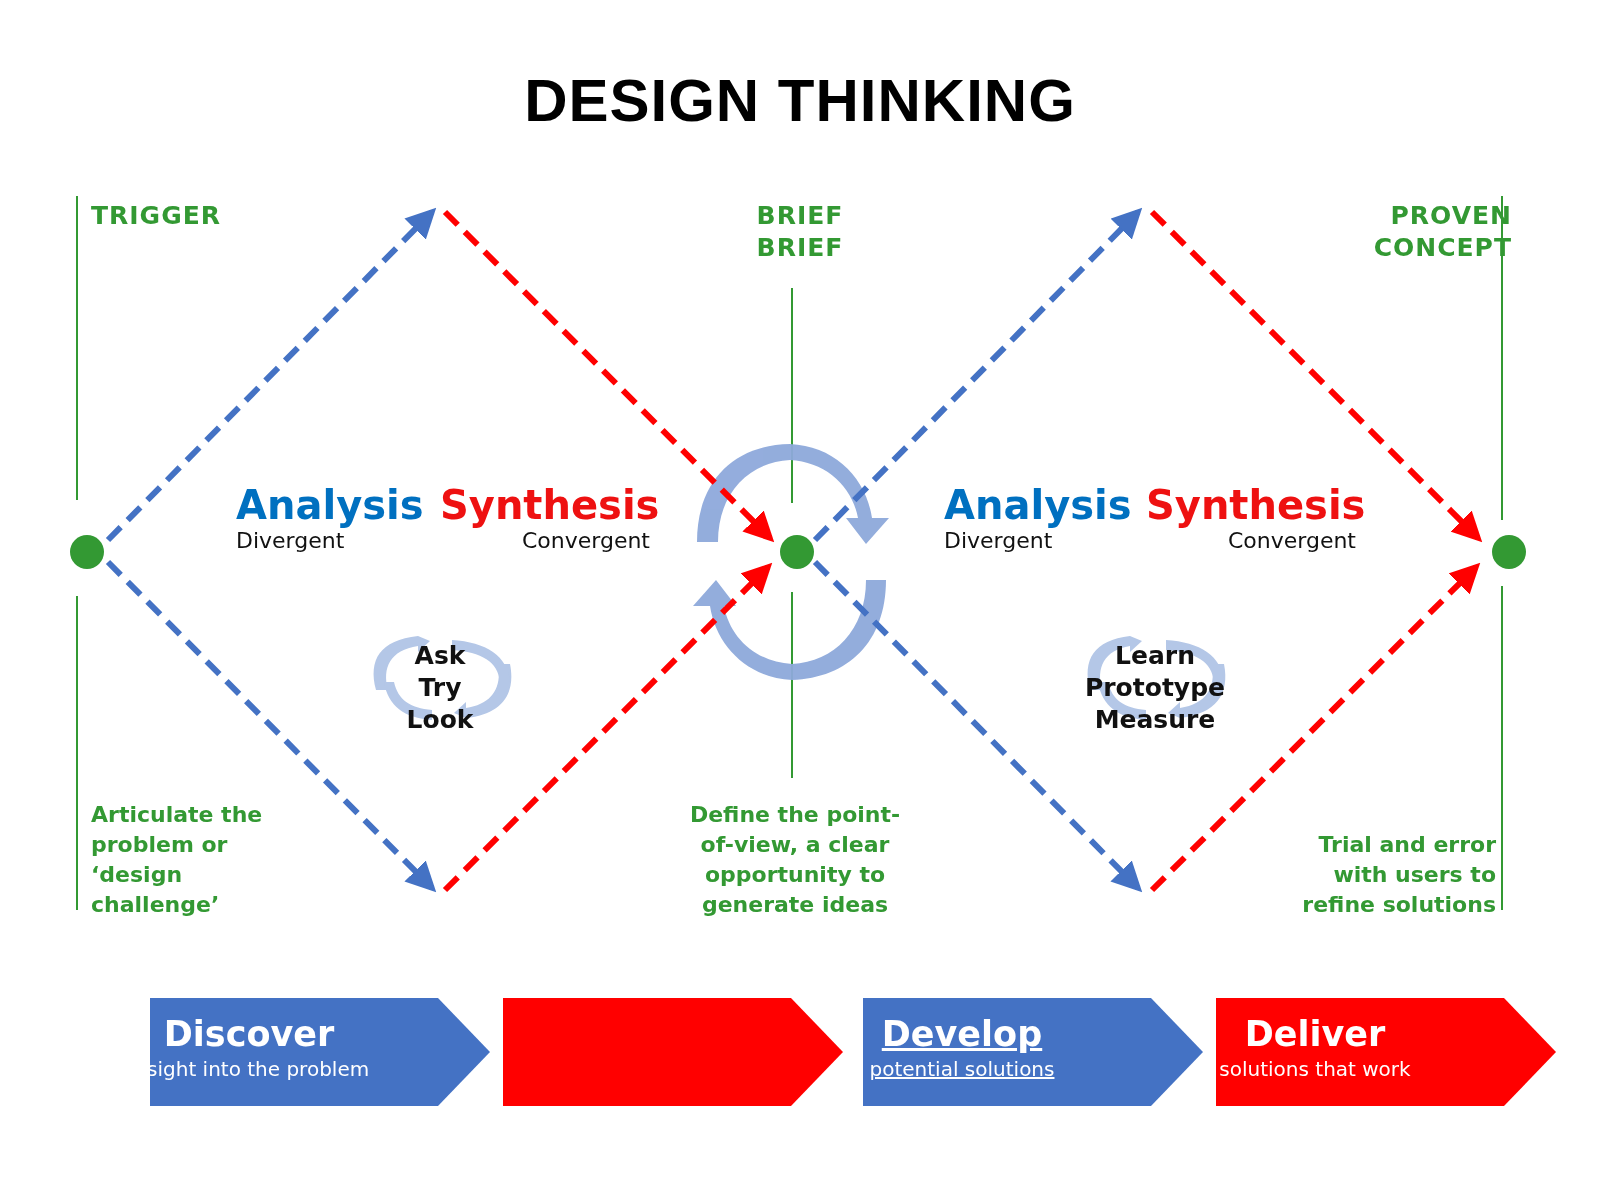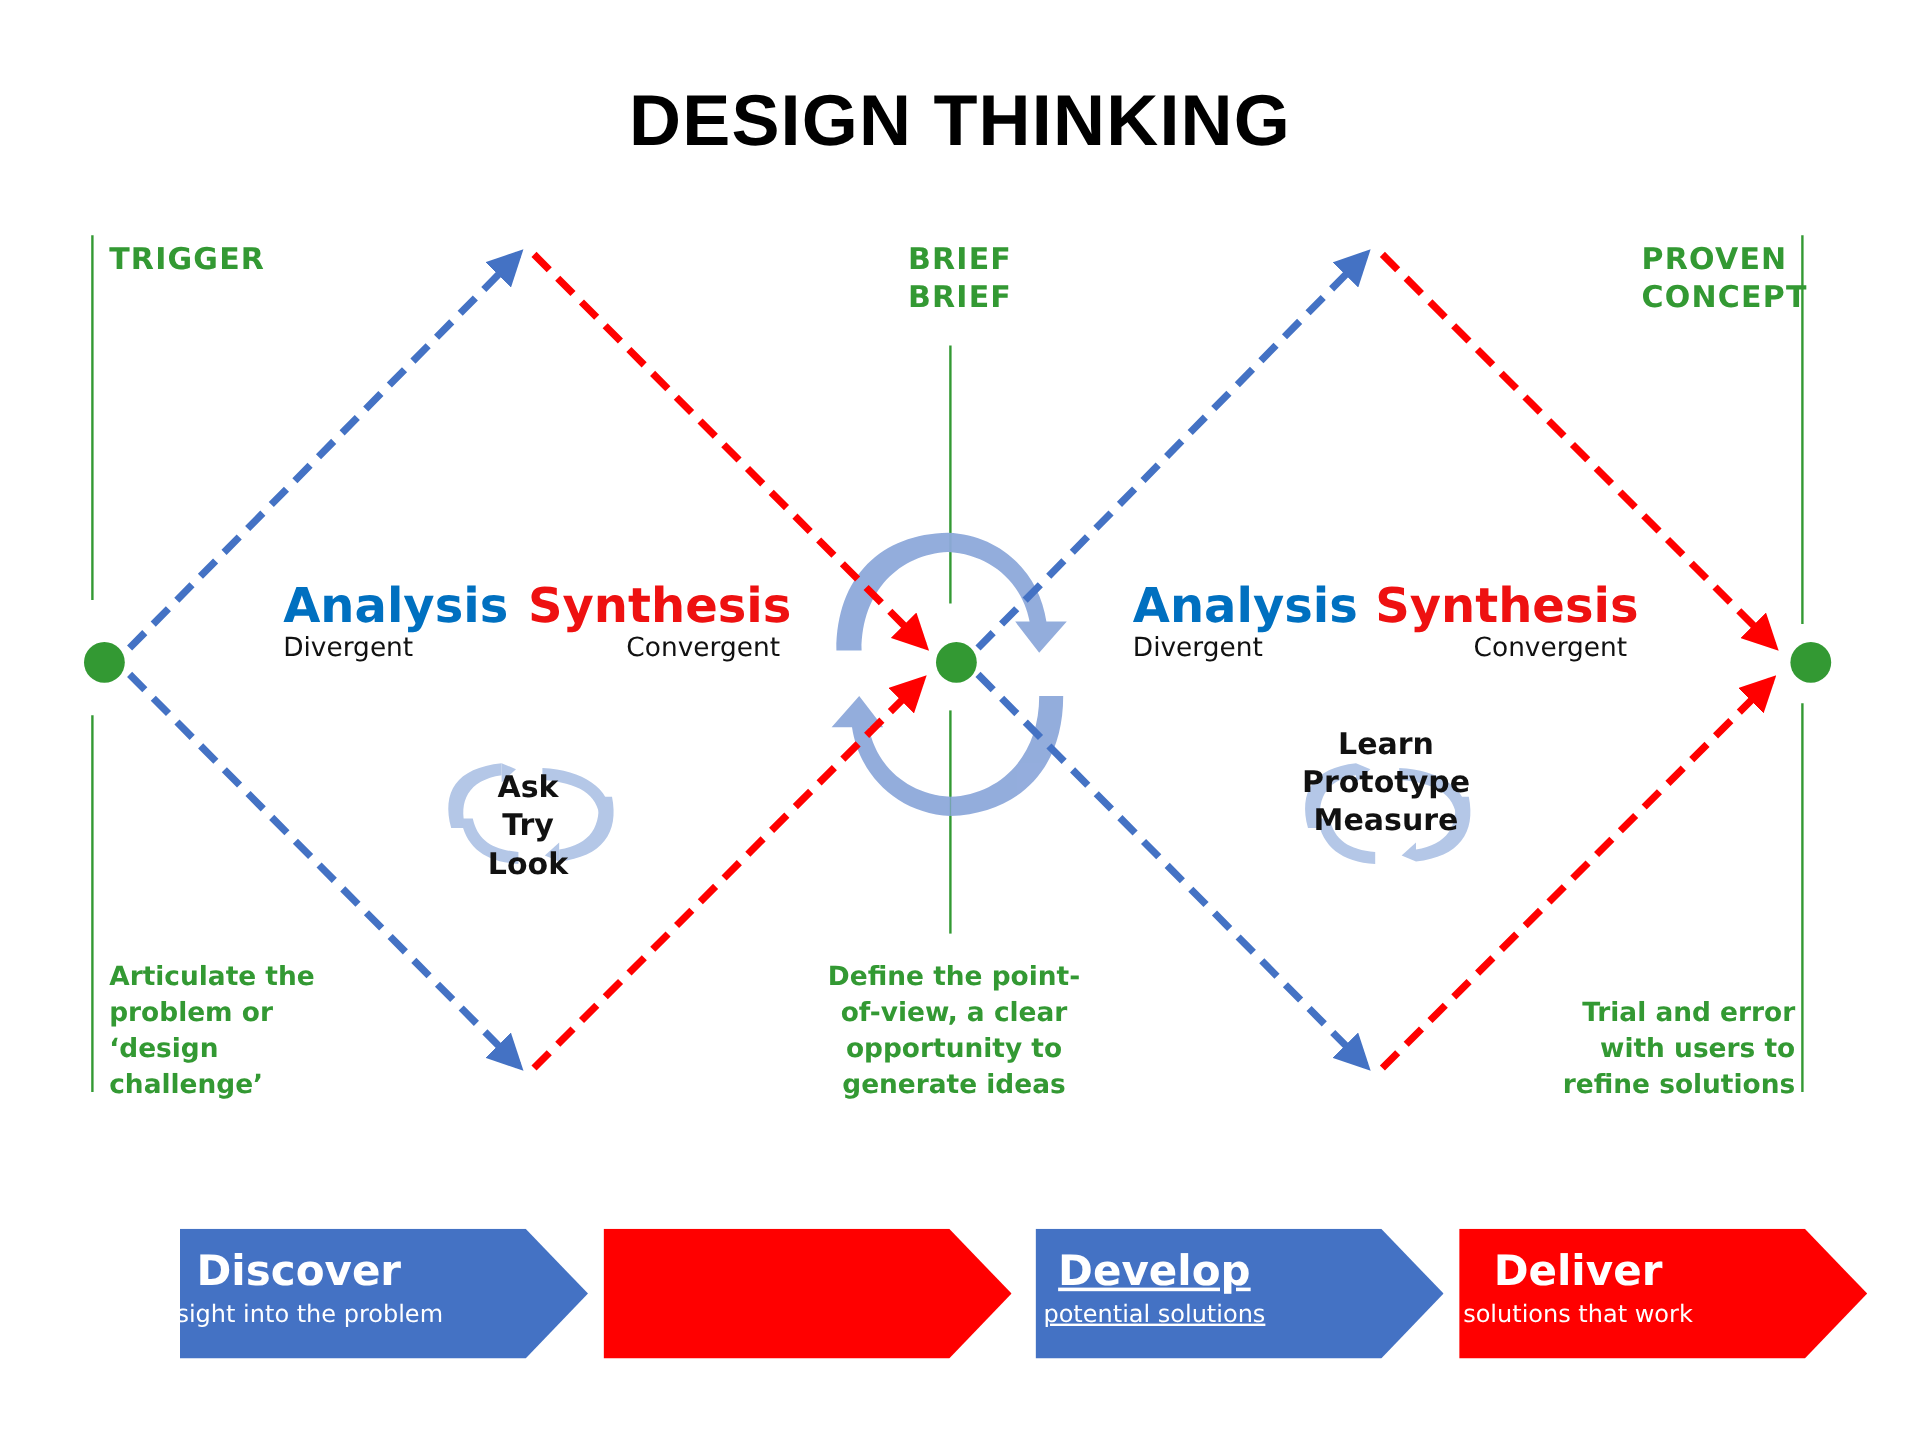--- a/index.html
+++ b/index.html
@@ -11,21 +11,21 @@
   .green { color: #339933; font-weight: bold; }
   .milestone { font-size: 25px; line-height: 32px; letter-spacing: 1px; font-family: "DejaVu Sans", sans-serif; }
   .note { font-size: 22px; line-height: 30px; font-family: "DejaVu Sans", sans-serif; }
   .phase-title { font-size: 40px; font-weight: bold; font-family: "DejaVu Sans", sans-serif; }
   .blue-t { color: #0070c0; }
   .red-t { color: #ee1111; }
   .sub { font-size: 22px; color: #111; font-family: "DejaVu Sans", sans-serif; }
   .loop-text { font-size: 25px; font-weight: bold; color: #111; text-align: center; line-height: 32px;
                font-family: "DejaVu Sans", sans-serif; }
   svg#diagram { position: absolute; left: 0; top: 0; }
-  .step { position: absolute; top: 1024px; height: 108px; padding-left: 46px; }
+  .step { position: absolute; top: 998px; height: 108px; padding-left: 46px; }
   .step .label { position: absolute; left: 0; top: 14px; text-align: center; color: #fff;
                  font-family: "DejaVu Sans", sans-serif; }
   .step .label .t { font-size: 35px; font-weight: bold; display: block; line-height: 44px; }
   .step .label .s { font-size: 20px; display: block; line-height: 26px; }
 </style>
 </head>
 <body>
 
 <div id="title" class="abs">DESIGN THINKING</div>
 
@@ -84,21 +84,21 @@
   <circle cx="87" cy="552" r="17" fill="#339933"></circle>
   <circle cx="797" cy="552" r="17" fill="#339933"></circle>
   <circle cx="1509" cy="552" r="17" fill="#339933"></circle>
 </svg>
 
 <div class="abs green milestone" style="left:91px; top:200px;">TRIGGER</div>
 <div class="abs green milestone" style="left:700px; top:200px; width:200px; text-align:center;">
   <div>BRIEF</div>
   <div>BRIEF</div>
 </div>
-<div class="abs green milestone" style="left:1368px; top:200px; width:200px; ">
+<div class="abs green milestone" style="left:1312px; top:200px; width:200px; text-align:right;">
   <div>PROVEN</div>
   <div>CONCEPT</div>
 </div>
 
 <div class="abs green note" style="left:91px; top:800px;">
   <div>Articulate the</div>
   <div>problem or</div>
   <div>‘design</div>
   <div>challenge’</div>
 </div>
@@ -129,21 +129,21 @@
 </div>
 
 <div class="abs" style="left:944px; top:482px;">
   <div class="phase-title blue-t">Analysis</div>
   <div class="sub">Divergent</div>
 </div>
 <div class="abs" style="left:1146px; top:482px; width:210px; text-align:right;">
   <div class="phase-title red-t">Synthesis</div>
   <div class="sub">Convergent</div>
 </div>
-<div class="abs loop-text" style="left:1070px; top:604px; width:170px;">
+<div class="abs loop-text" style="left:1070px; top:640px; width:170px;">
   <div>Learn</div>
   <div>Prototype</div>
   <div>Measure</div>
 </div>
 
 <div class="step" style="left:104px; width:340px;">
   <svg width="340" height="108">
       <polygon points="0,0 288,0 340,54 288,108 0,108" fill="#4472c4"></polygon>
     </svg>
   <div class="label" style="width:290px;">

